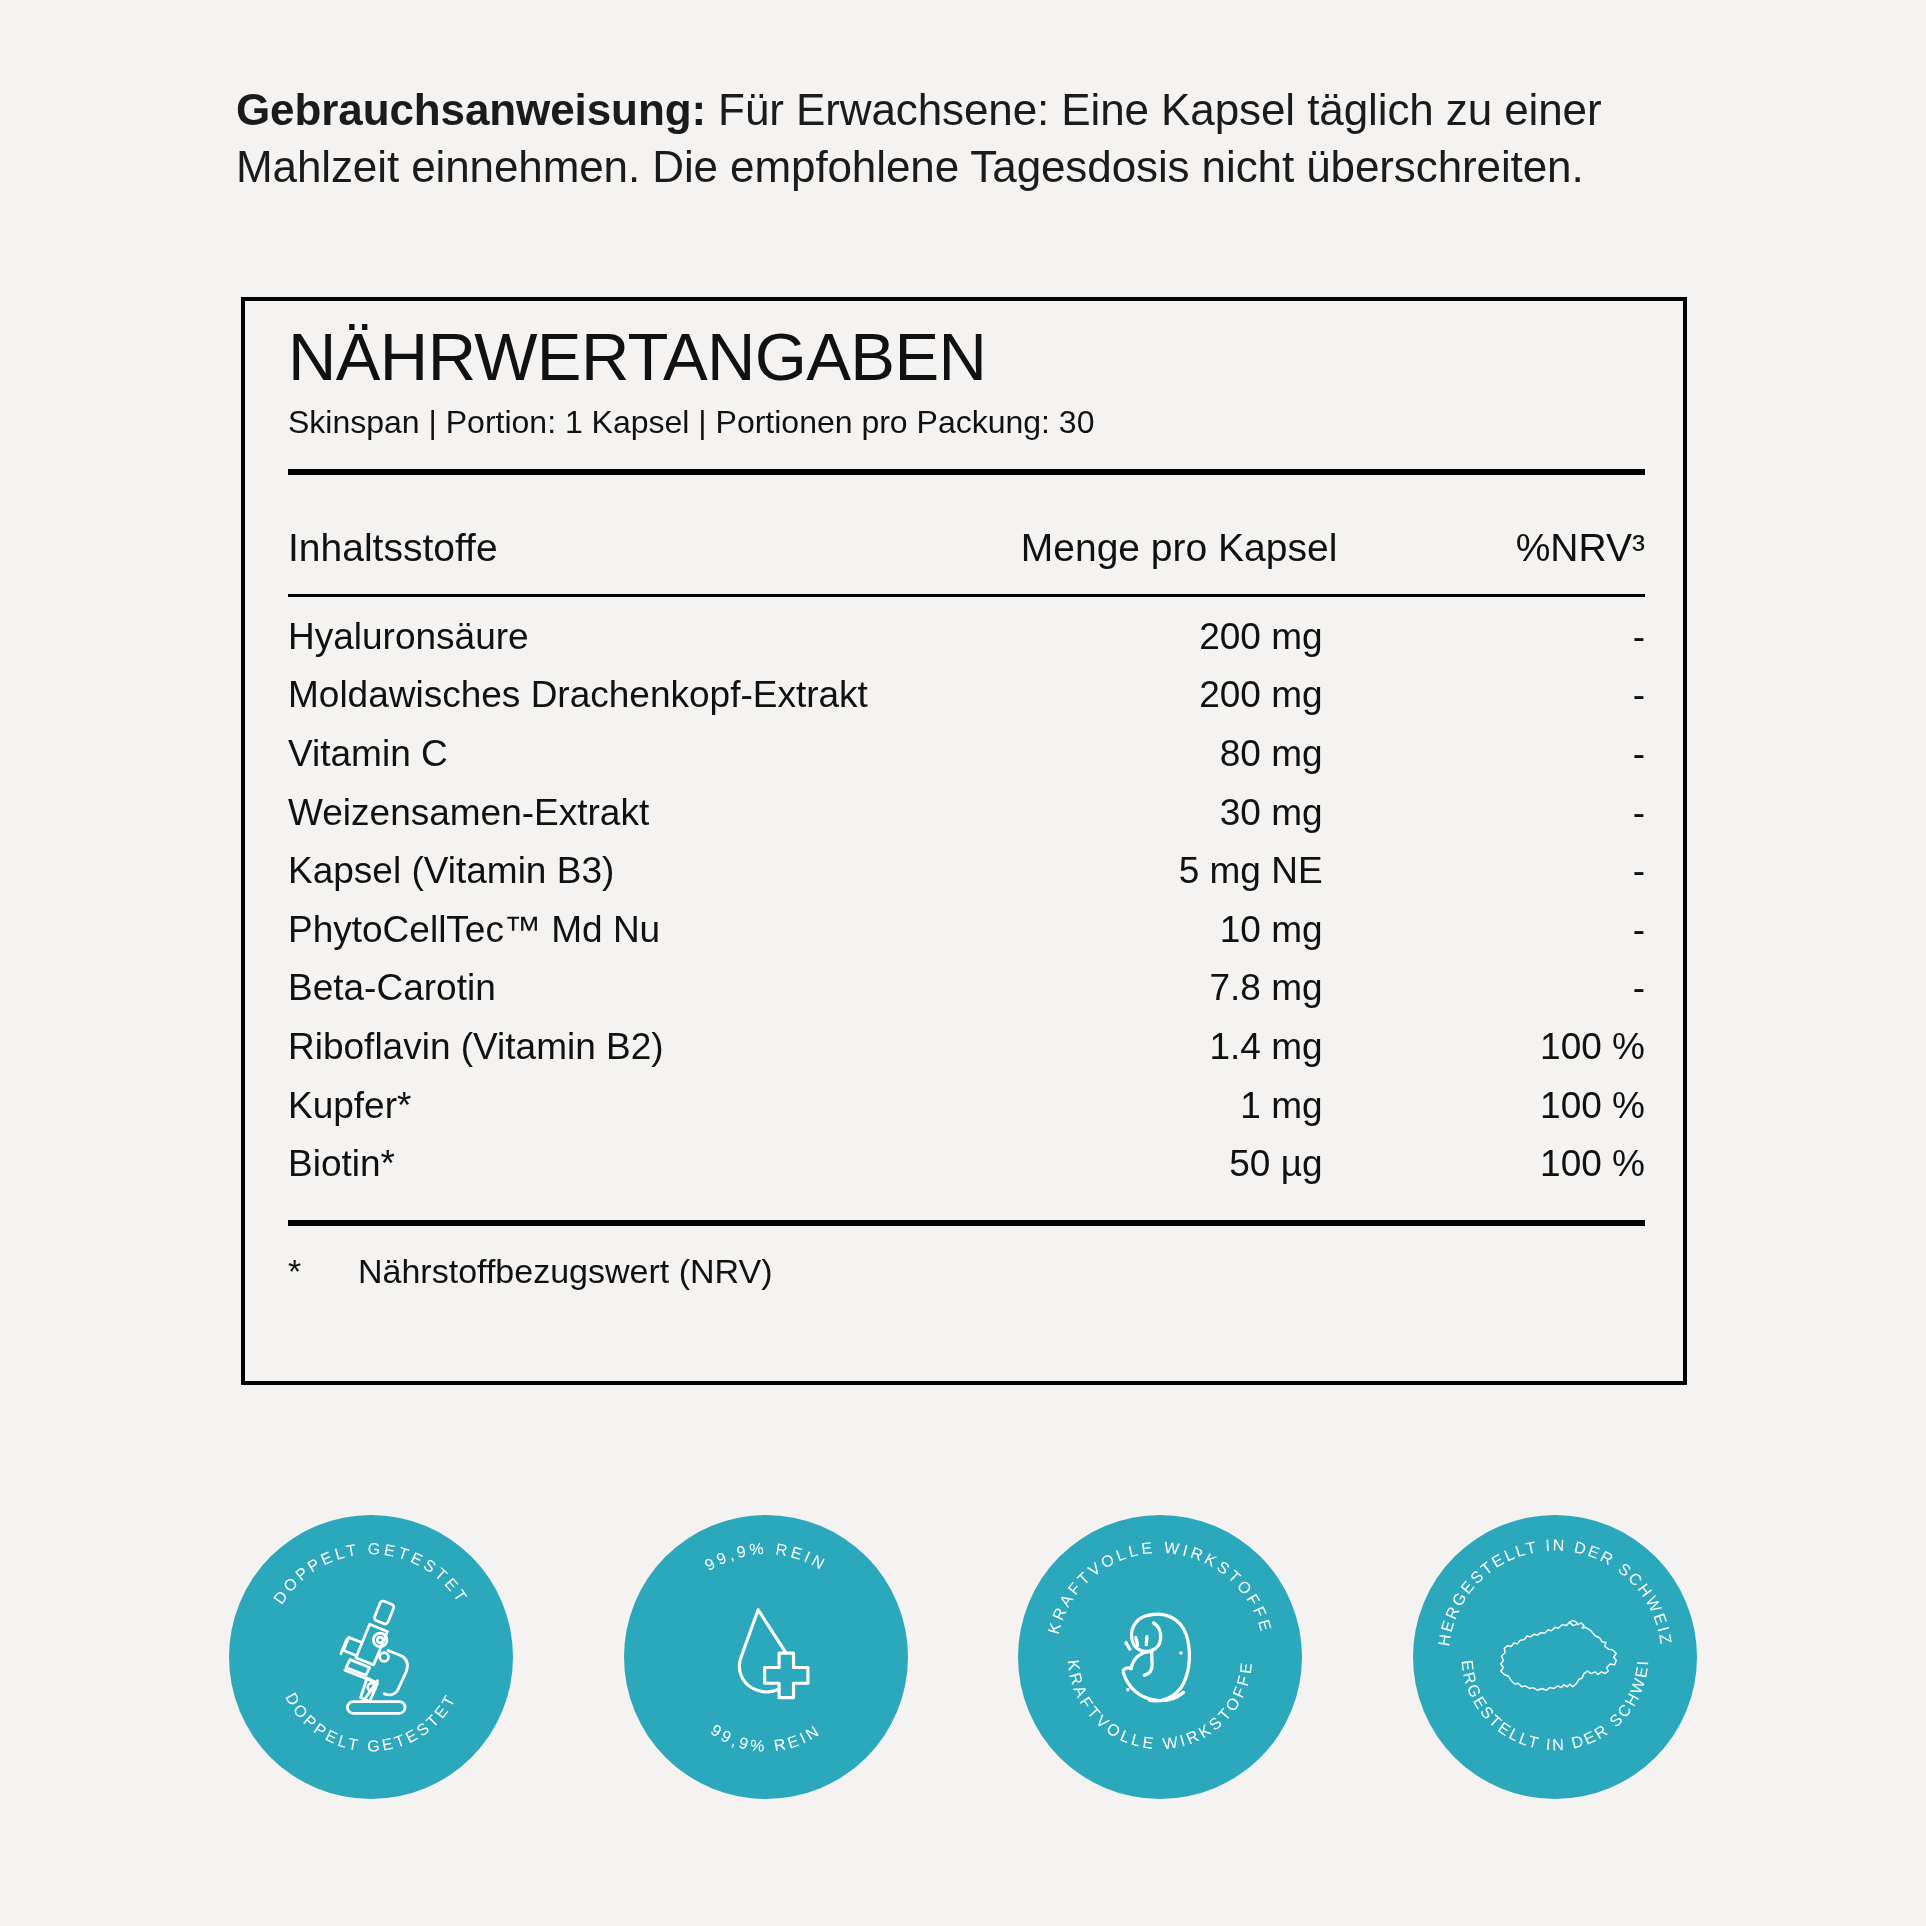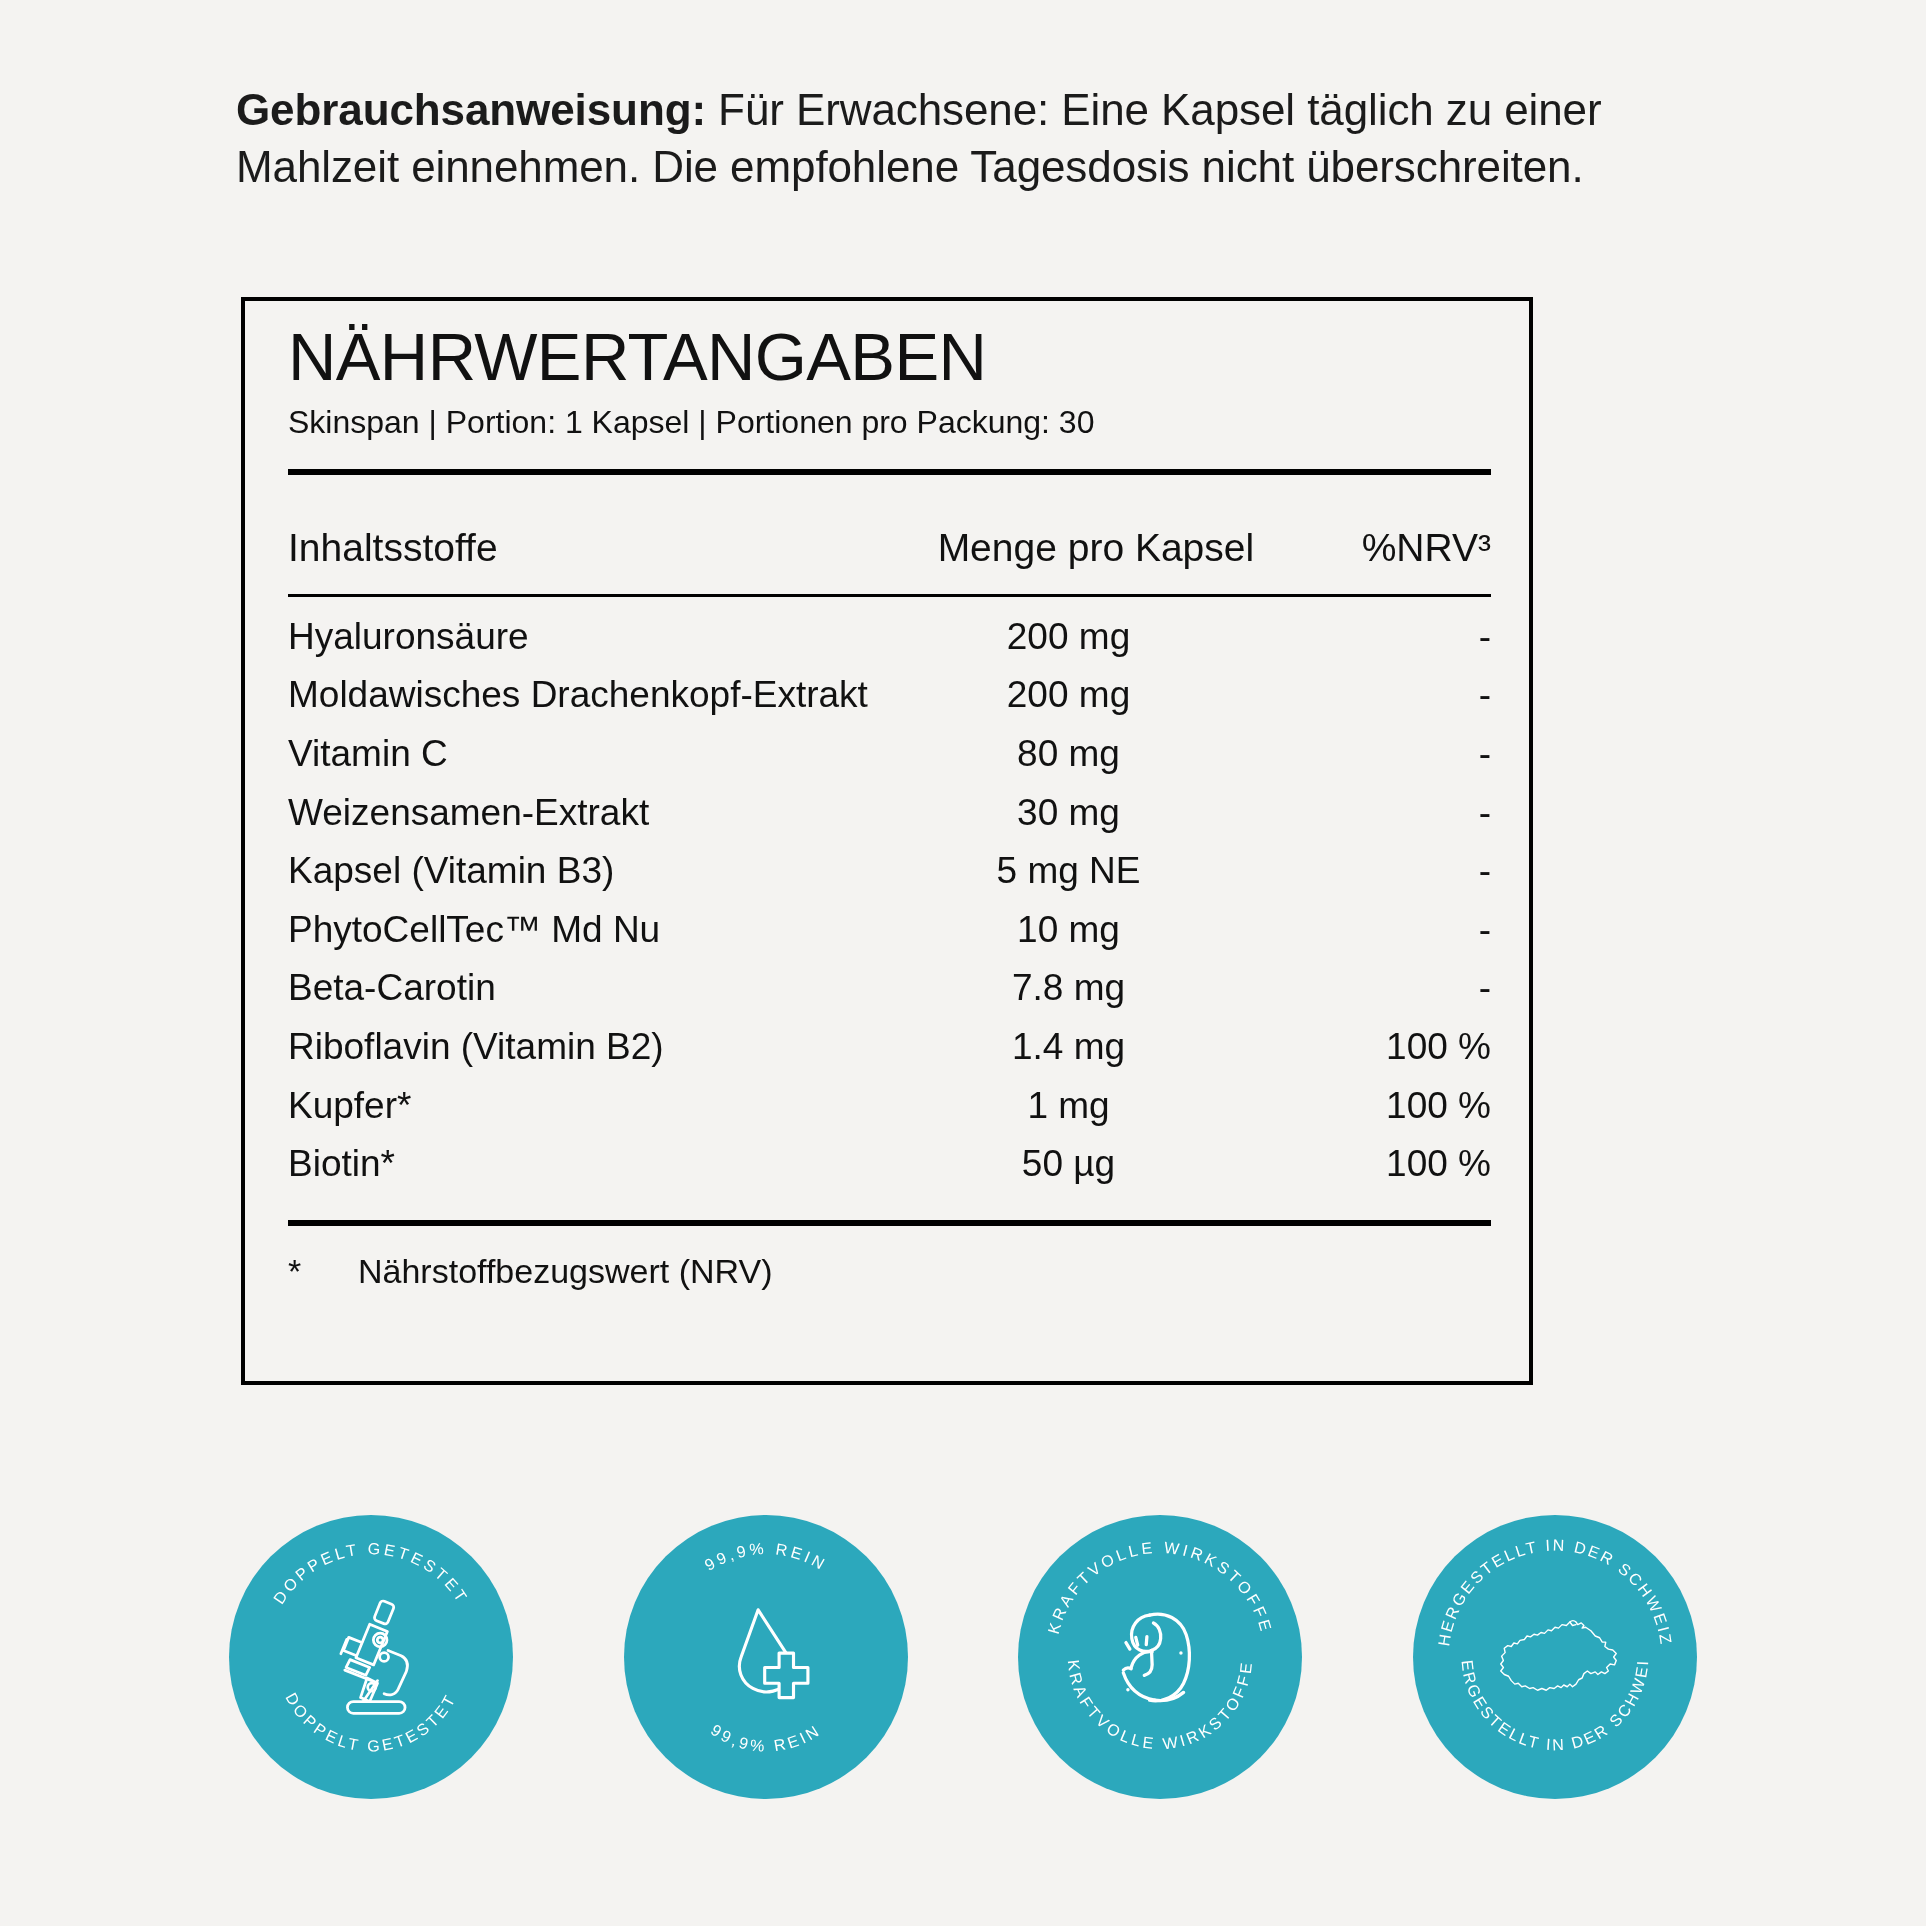--- a/index.html
+++ b/index.html
@@ -29,21 +29,21 @@
   }
   .intro b {
     font-weight: 700;
   }
 
   
   .nutrition-box {
     position: absolute;
     left: 241px;
     top: 297px;
-    width: 1292px;
+    width: 1446px;
     height: 1088px;
     border: 4.8px solid #000000;
     box-sizing: border-box;
     background: #f4f3f1;
   }
   .box-inner {
     position: absolute;
     left: 43px;
     top: 21.4px;
     right: 38px;
@@ -105,21 +105,21 @@
 
   table.nutri td {
     font-size: 37px;
     font-weight: 400;
     padding: 8.3px 0 8.3px 0;
     vertical-align: baseline;
     white-space: nowrap;
   }
   table.nutri tbody tr:first-child td { padding-top: 19px; }
   table.nutri tbody tr:last-child  td { padding-bottom: 16.6px; }
-  table.nutri td.amt { text-align: center; padding-right: 51px; }
+  table.nutri td.amt { text-align: right; padding-right: 51px; }
   table.nutri td.nrv { text-align: right; }
 
   .footnote {
     margin-top: 26px;
     font-size: 34px;
     display: flex;
   }
   .footnote .star {
     width: 70px;
     flex: 0 0 70px;

